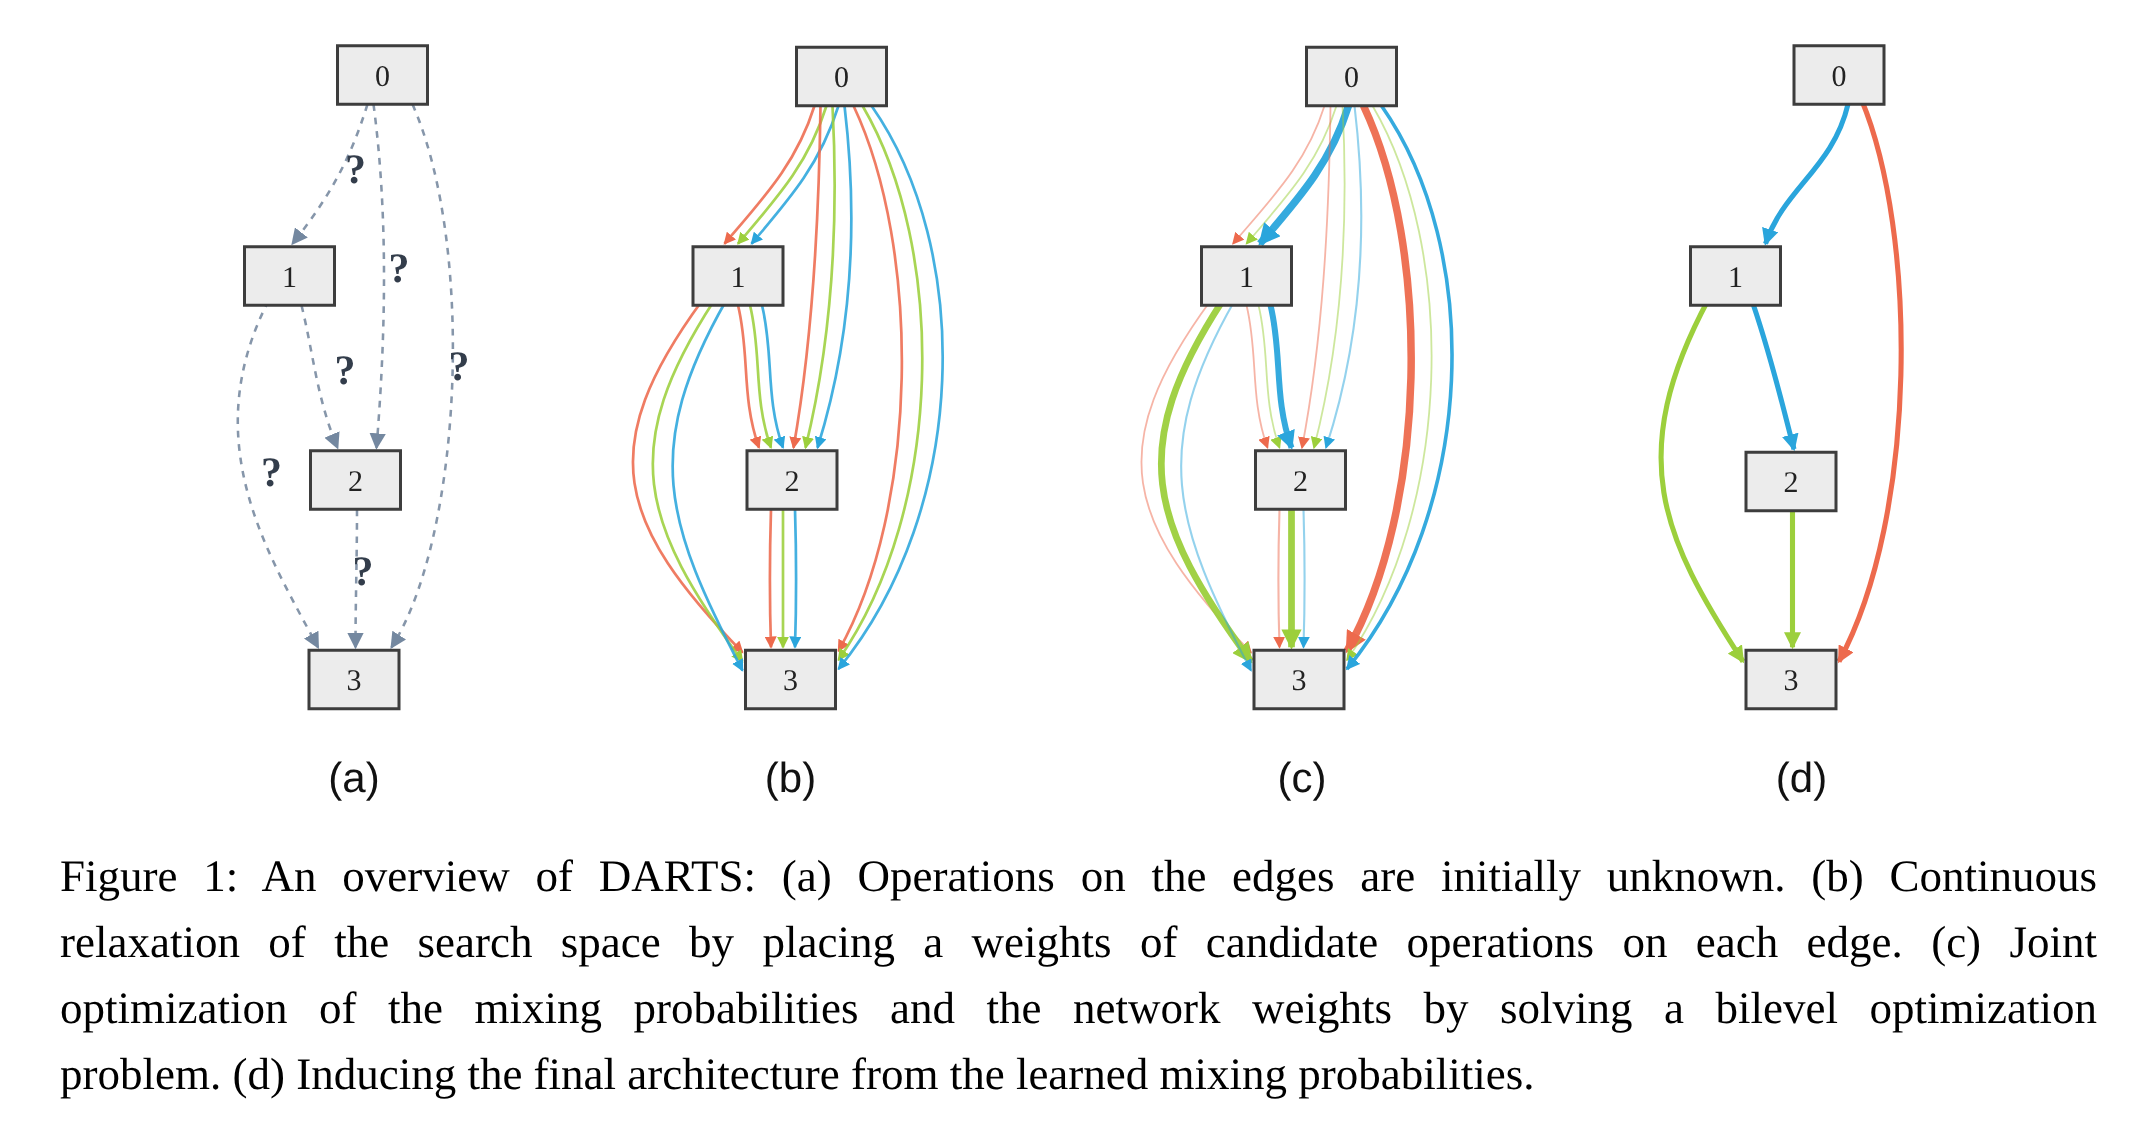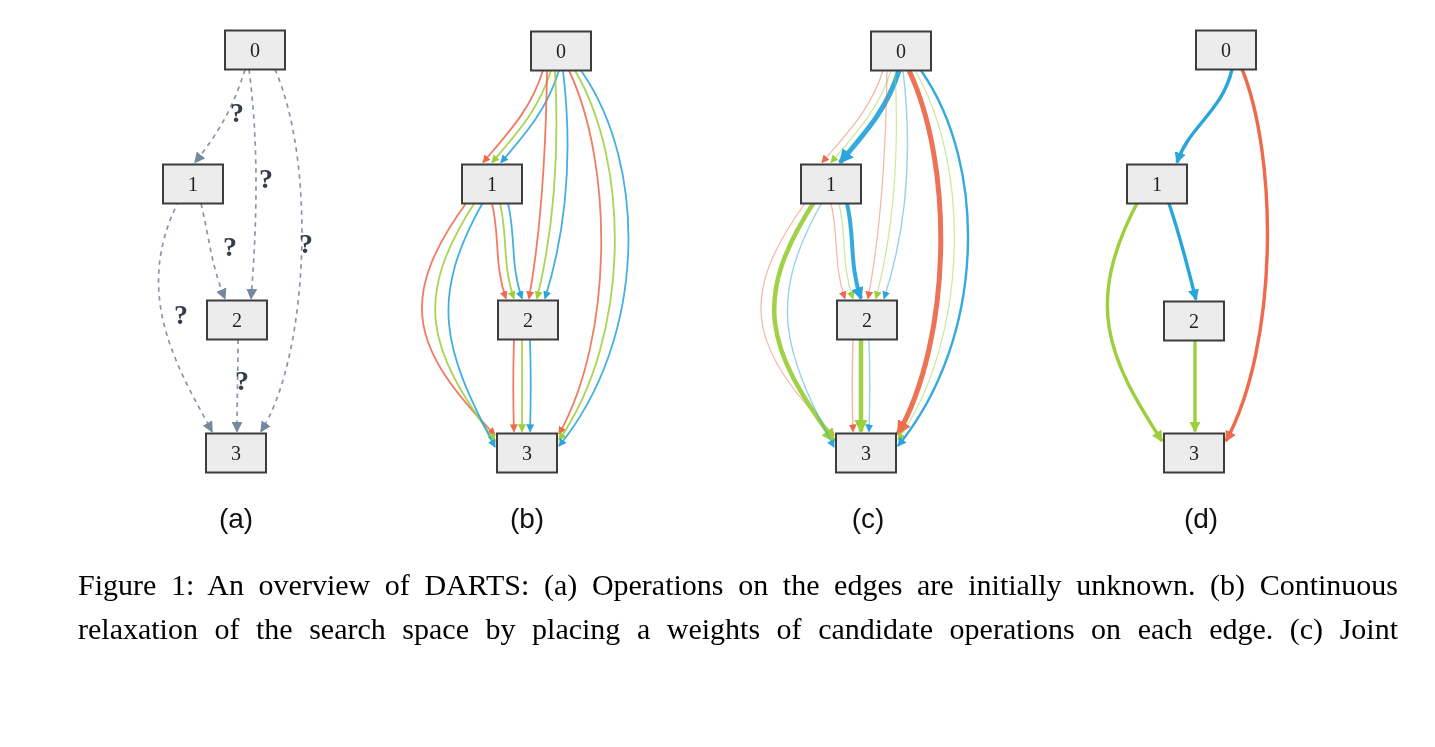--- a/index.html
+++ b/index.html
@@ -3,21 +3,21 @@
 <meta charset="utf-8">
 <style>
   html,body{margin:0;padding:0;background:#ffffff;}
   body{width:1435px;height:747px;overflow:hidden;position:relative;
        font-family:"Liberation Serif",serif;}
   #figwrap{position:absolute;left:0;top:0;width:1435px;height:555px;}
   svg{display:block;}
   .caption{position:absolute;left:40px;top:563px;width:1358px;
            font-family:"Liberation Serif",serif;font-size:30px;line-height:44px;
            color:#000;}
-  .cap-line{text-align:justify;white-space:normal;margin-left:38px;}
+  .cap-line{text-align:justify;white-space:normal;}
   .cap-line.jl{text-align-last:justify;}
   .node-label{font-family:"Liberation Serif",serif;font-size:20px;fill:#222;}
   .panel-label{font-family:"Liberation Sans",sans-serif;font-size:28px;fill:#111;}
   .qmark{font-family:"Liberation Serif",serif;font-size:28px;font-weight:bold;fill:#333d4b;}
 </style>
 </head>
 <body>
 
 <div id="figwrap">
   <svg id="fig" width="1435" height="555" viewBox="0 0 1435 555" xmlns="http://www.w3.org/2000/svg">
@@ -167,13 +167,15 @@
         <rect x="1164" y="433.5" width="60" height="39" fill="#ececec" stroke="#3d3d3d" stroke-width="2"></rect>
         <text x="1194" y="460" text-anchor="middle" class="node-label">3</text>
         <text x="1201" y="528" text-anchor="middle" class="panel-label">(d)</text>
       </g>
     </svg>
 </div>
 
 <div class="caption">
   <div class="cap-line jl">Figure 1: An overview of DARTS: (a) Operations on the edges are initially unknown. (b) Continuous</div>
   <div class="cap-line jl">relaxation of the search space by placing a weights of candidate operations on each edge. (c) Joint</div>
+  <div class="cap-line jl">optimization of the mixing probabilities and the network weights by solving a bilevel optimization</div>
+  <div class="cap-line">problem. (d) Inducing the final architecture from the learned mixing probabilities.</div>
 </div>
 
 </body></html>

